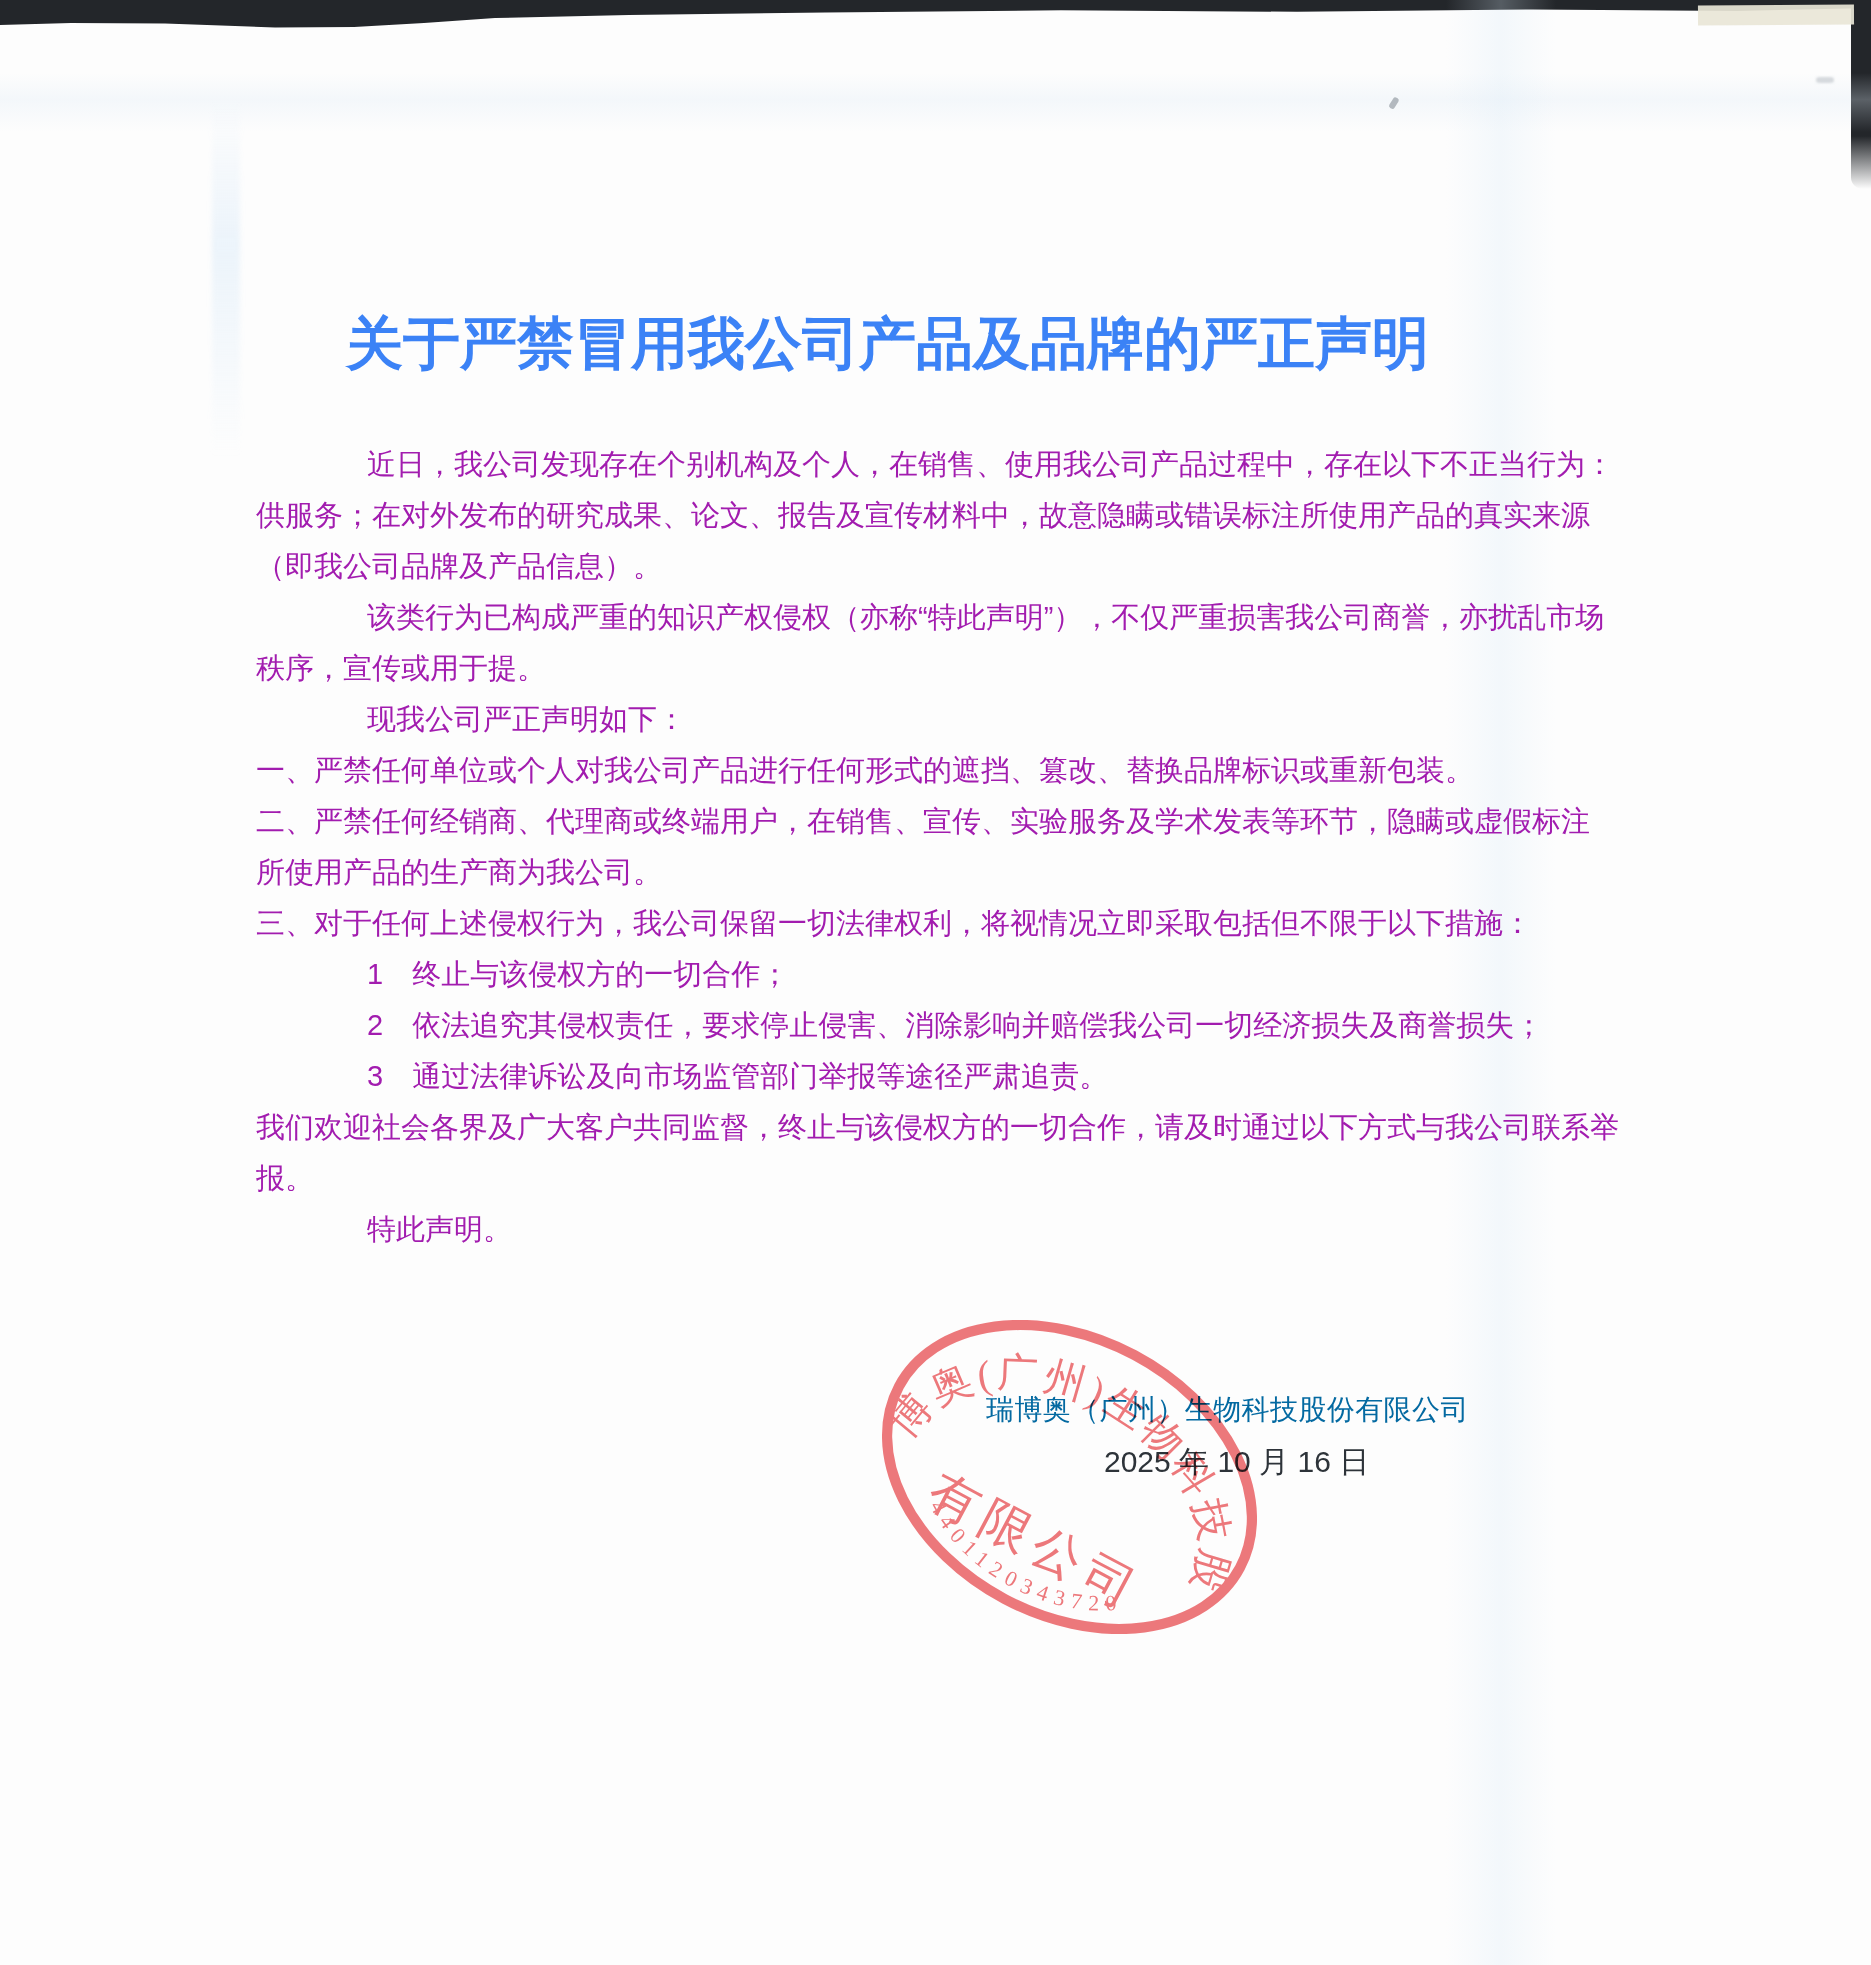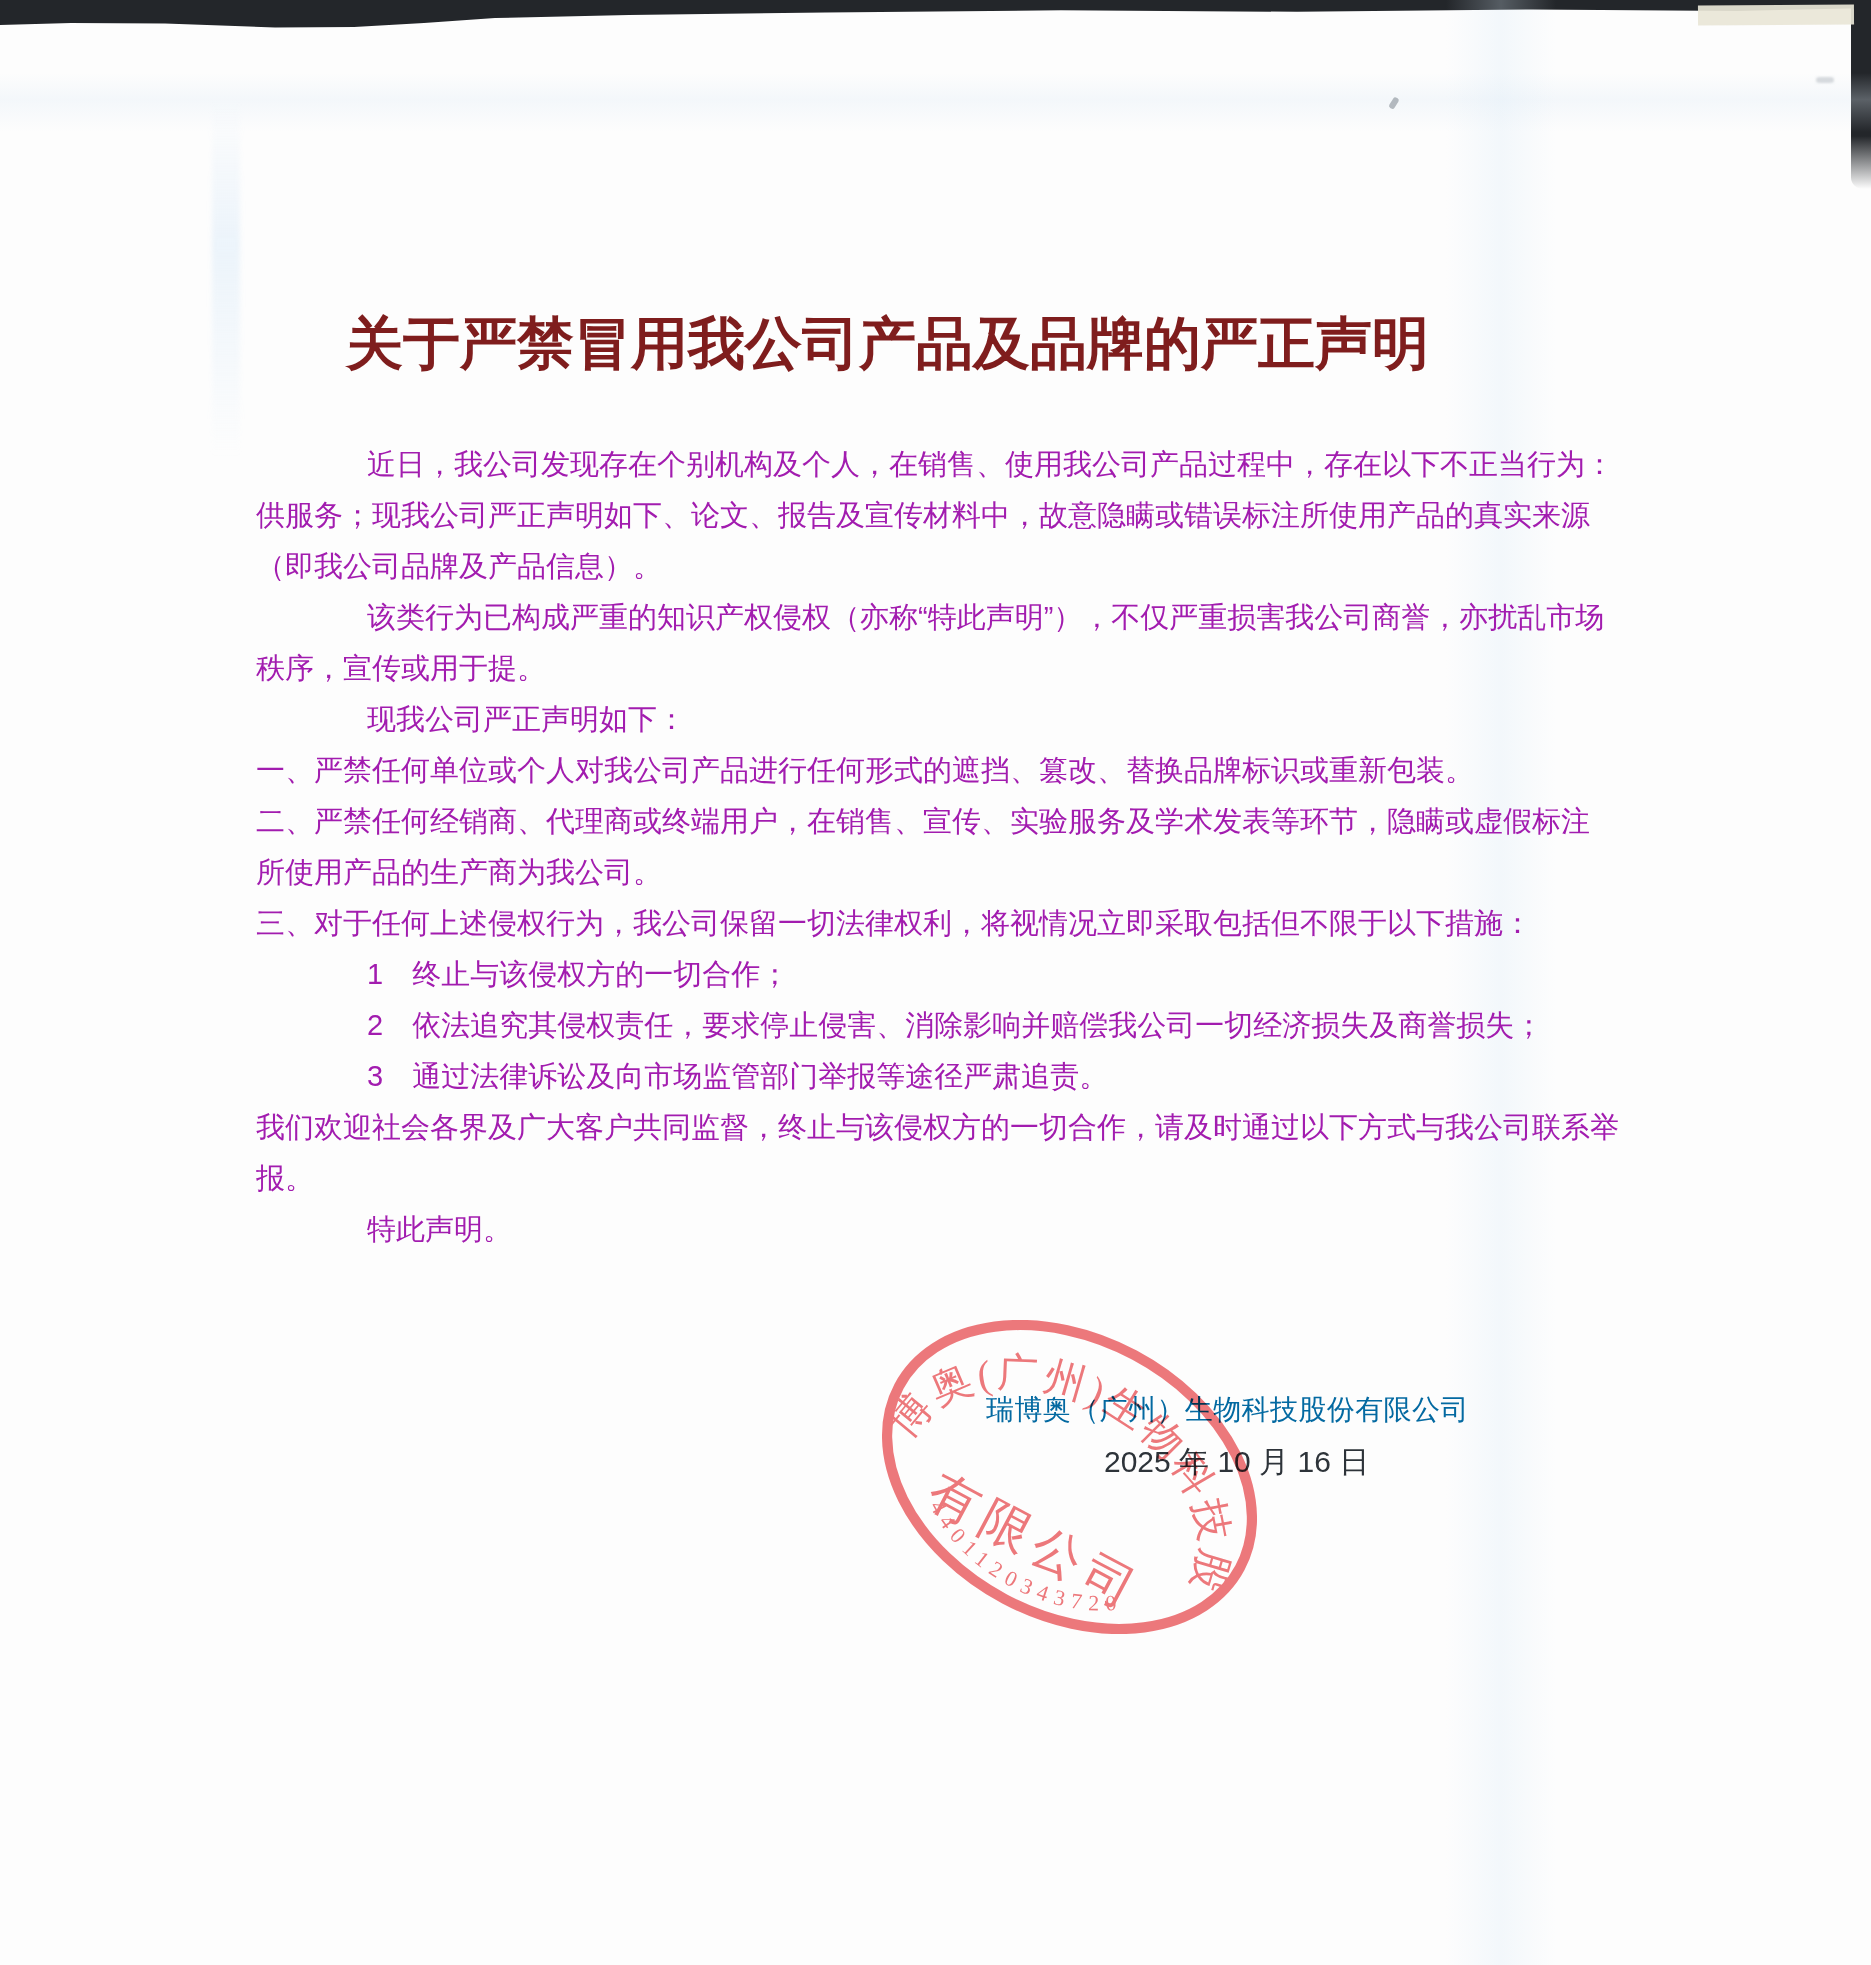--- a/index.html
+++ b/index.html
@@ -40,21 +40,21 @@
     position:absolute;left:1391px;top:97px;width:5.5px;height:11.8px;
     background:#8f979e;opacity:.65;transform:rotate(32deg);border-radius:2.4px;
   }
   .speck-b{
     position:absolute;left:1816px;top:77px;width:18px;height:6.3px;
     background:#c7ccd1;opacity:.7;border-radius:3.1px;filter:blur(0.8px);
   }
   
   .doc-title{
     position:absolute;left:346px;top:306px;
-    font-size:57px;font-weight:700;color:#7f1d1d;
+    font-size:57px;font-weight:700;color:#3b82f6;
     letter-spacing:0;white-space:nowrap;
   }
   .doc-body{
     position:absolute;left:256px;top:439px;width:1333px;
     font-size:29px;color:#a21caf;
   }
   .bline{height:51px;line-height:51px;white-space:nowrap;}
   .bline.ind{padding-left:111px;}
   .sig-company{
     position:absolute;left:986px;top:1391px;
@@ -80,21 +80,21 @@
 <div class="wash-top"></div>
 <div class="streak-left"></div>
 <div class="streak-right"></div>
 <div class="speck-a"></div>
 <div class="speck-b"></div>
 
 <div class="doc-title">关于严禁冒用我公司产品及品牌的严正声明</div>
 
 <div class="doc-body">
     <div class="bline ind">近日，我公司发现存在个别机构及个人，在销售、使用我公司产品过程中，存在以下不正当行为：</div>
-    <div class="bline">供服务；现我公司严正声明如下、论文、报告及宣传材料中，故意隐瞒或错误标注所使用产品的真实来源</div>
+    <div class="bline">供服务；在对外发布的研究成果、论文、报告及宣传材料中，故意隐瞒或错误标注所使用产品的真实来源</div>
     <div class="bline">（即我公司品牌及产品信息）。</div>
     <div class="bline ind">该类行为已构成严重的知识产权侵权（亦称“特此声明”），不仅严重损害我公司商誉，亦扰乱市场</div>
     <div class="bline">秩序，宣传或用于提。</div>
     <div class="bline ind">现我公司严正声明如下：</div>
     <div class="bline">一、严禁任何单位或个人对我公司产品进行任何形式的遮挡、篡改、替换品牌标识或重新包装。</div>
     <div class="bline">二、严禁任何经销商、代理商或终端用户，在销售、宣传、实验服务及学术发表等环节，隐瞒或虚假标注</div>
     <div class="bline">所使用产品的生产商为我公司。</div>
     <div class="bline">三、对于任何上述侵权行为，我公司保留一切法律权利，将视情况立即采取包括但不限于以下措施：</div>
     <div class="bline ind">1　终止与该侵权方的一切合作；</div>
     <div class="bline ind">2　依法追究其侵权责任，要求停止侵害、消除影响并赔偿我公司一切经济损失及商誉损失；</div>

